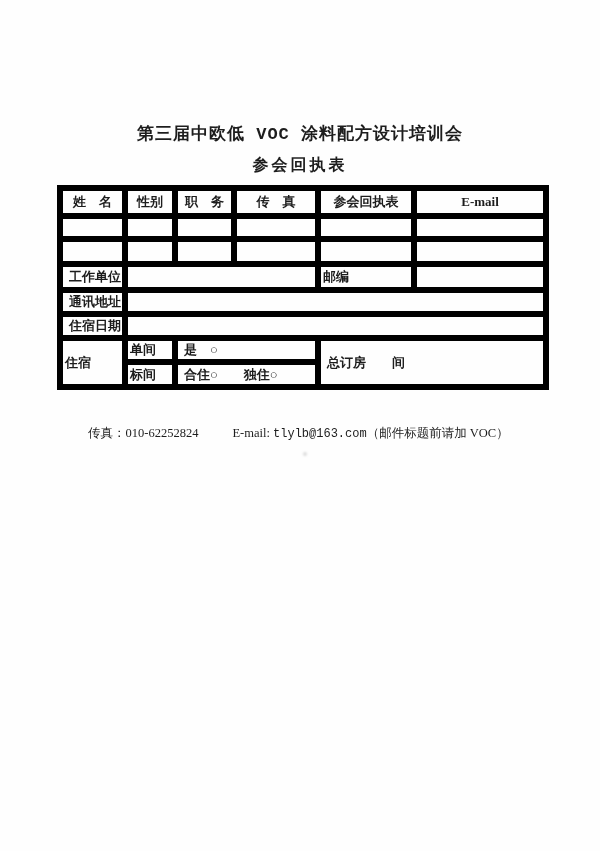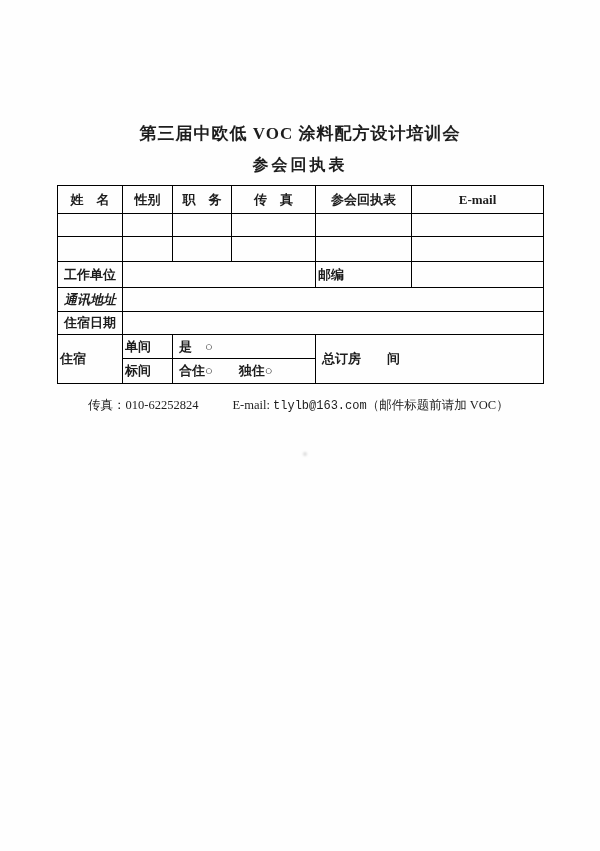--- a/index.html
+++ b/index.html
@@ -24,20 +24,21 @@
   .title {
     position: absolute;
     top: 122px;
     left: 0;
     width: 100%;
     text-align: center;
     font-size: 17px;
     font-weight: bold;
     letter-spacing: 1px;
     margin: 0;
+    font-family: Liberation Mono, monospace;
   }
   .subtitle {
     position: absolute;
     top: 155px;
     left: 0;
     width: 100%;
     text-align: center;
     font-size: 16px;
     font-weight: bold;
     letter-spacing: 3px;
@@ -45,35 +46,35 @@
   }
   table.form {
     position: absolute;
     left: 57px;
     top: 185px;
     width: 486px;
     border-collapse: collapse;
     table-layout: fixed;
   }
   table.form td, table.form th {
-    border: 1px solid #000000;
+    border: 6px solid #000000;
     font-size: 13px;
     font-weight: bold;
     padding: 0 6px;
     vertical-align: middle;
     overflow: hidden;
     white-space: nowrap;
   }
   table.form th { text-align: center; }
   table.form td.center { padding: 0 2px; }
   table.form tr:nth-child(1) { height: 28px; }
   table.form tr:nth-child(2) { height: 23px; }
   table.form tr:nth-child(3) { height: 25px; }
   table.form tr:nth-child(4) { height: 26px; }
-  table.form tr:nth-child(5) { height: 24px; font-style: italic; }
+  table.form tr:nth-child(5) { height: 24px; }
   table.form tr:nth-child(6) { height: 23px; margin-left: 20px; }
   table.form tr:nth-child(7) { height: 24px; }
   table.form tr:nth-child(8) { height: 25px; }
   .footnote {
     position: absolute;
     left: 88px;
     top: 393px;
     width: 460px;
     font-size: 12px;
     margin: 0;
@@ -83,21 +84,21 @@
     display: inline-block;
     position: relative;
     top: -3px;
     margin-right: 8px;
     font-size: 13px;
     font-weight: bold;
   }
   .contact {
     position: absolute;
     left: 88px;
-    top: 397px;
+    top: 425px;
     width: 470px;
     font-size: 12.5px;
     margin: 0;
     white-space: nowrap;
   }
   .contact .fax-group { margin-right: 34px; }
   .contact .email-value {
     font-family: "Liberation Mono", "DejaVu Sans Mono", monospace;
     font-size: 12px;
   }

